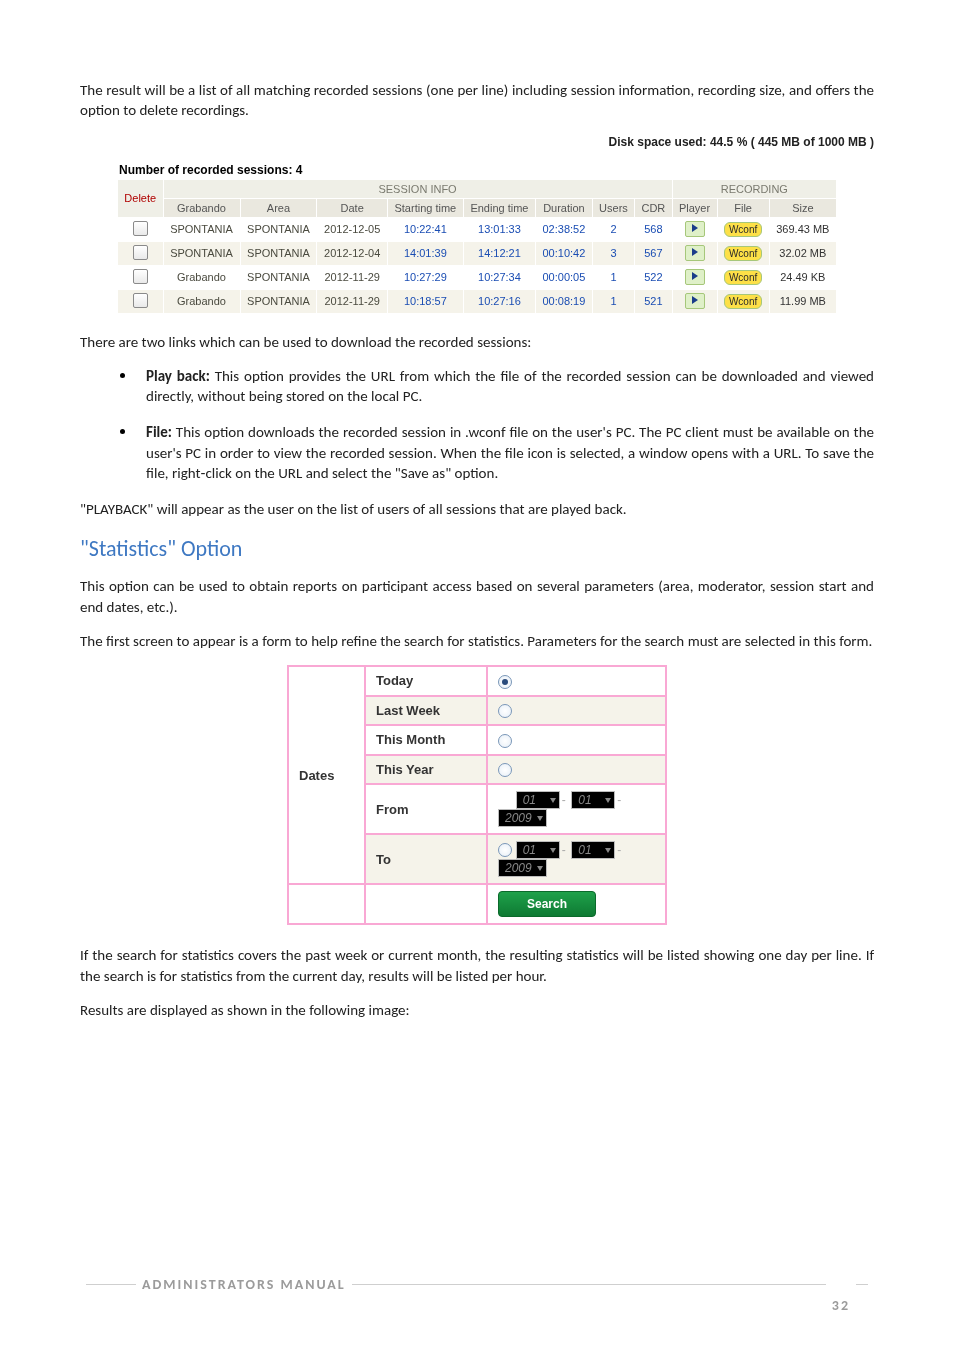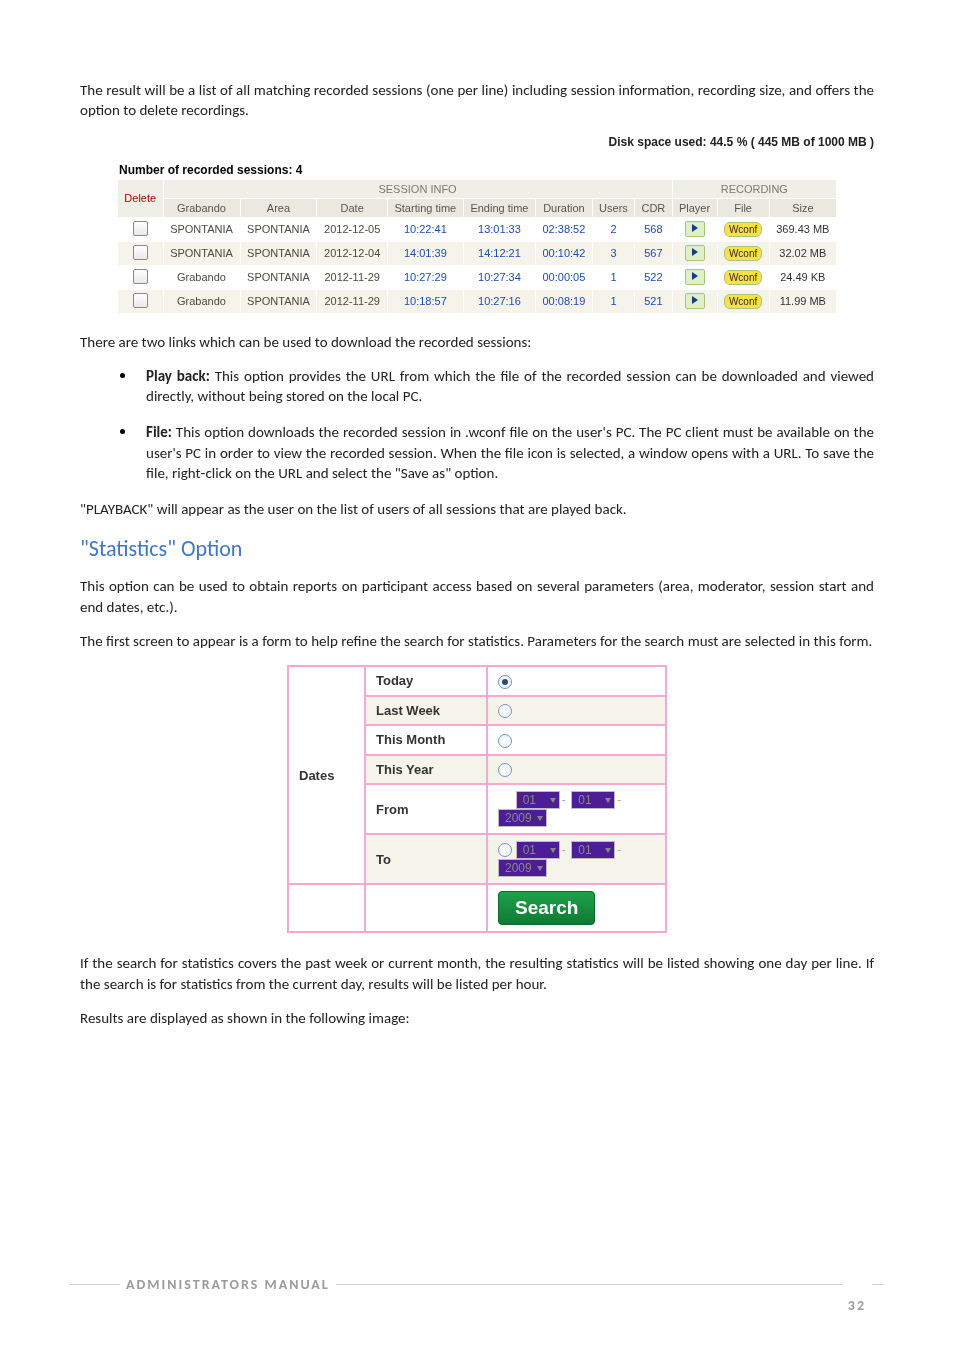--- a/index.html
+++ b/index.html
@@ -30,27 +30,27 @@
   .h2 { color:#3e78c2; font-size:22px; margin:16px 0 14px 0; font-weight:400; }
   
   .dates-widget { width:380px; margin:8px auto 20px auto; font-family:"Segoe UI", Arial, sans-serif; }
   .dates-widget table { border-collapse:collapse; width:100%; }
   .dates-widget td, .dates-widget th { border:2px solid #f9a8d4; padding:6px 10px; font-size:13px; text-align:left; }
   .dates-label { background:#e8e8e8; font-weight:700; text-align:center; width:55px; color:#333; }
   .dw-col1 { background:#e8e8e8; font-weight:700; color:#333; width:100px; }
   .dw-col2 { background:#fff; }
   .radio { display:inline-block; width:12px; height:12px; border:1px solid #7a97b8; border-radius:50%; background:radial-gradient(#fff,#e6eef7); vertical-align:middle; }
   .radio.sel::after { content:""; display:block; width:6px; height:6px; margin:3px; background:#2a4b7c; border-radius:50%; }
-  .select { display:inline-block; border:1px solid #bdbdbd; background:#4c1d95; padding:1px 14px 1px 6px; font-size:12px; color:#888; position:relative; min-width:22px; text-align:left; }
+  .select { display:inline-block; border:1px solid #bdbdbd; background:#000000; padding:1px 14px 1px 6px; font-size:12px; color:#888; position:relative; min-width:22px; text-align:left;font-style:italic; }
   .select::after { content:""; position:absolute; right:3px; top:6px; border-left:3px solid transparent; border-right:3px solid transparent; border-top:5px solid #888; }
   .sep { color:#aaa; margin:0 2px; font-size:12px; }
   .search-wrap { background:#fff; padding:8px 0 0 0; }
-  .search-btn { display:inline-block; background:linear-gradient(#1fa14a,#0e7a33); color:#fff; font-weight:700; font-size:19px; padding:5px 16px; border-radius:4px; border:1px solid #0b6a2b; font-family:Arial, sans-serif; }
+  .search-btn { display:inline-block; background:linear-gradient(#1fa14a,#0e7a33); color:#fff; font-weight:700; font-size:12px; padding:5px 28px; border-radius:4px; border:1px solid #0b6a2b; font-family:Arial, sans-serif; }
   
-  .footer { position:absolute; left:0; bottom:36px; width:100%; padding:0 64px; box-sizing:border-box; display:flex; align-items:center; color:#9b9b9b; font-size:14px; letter-spacing:2px; font-weight:600; }
+  .footer { position:absolute; left:0; bottom:36px; width:100%; padding:0 80px; box-sizing:border-box; display:flex; align-items:center; color:#9b9b9b; font-size:14px; letter-spacing:2px; font-weight:600; }
   .footer .rule { flex:1; height:1px; background:#cfcfcf; margin:0 6px; }
   .footer .short { flex:0 0 50px; }
   .footer .txt { white-space:nowrap; }
   .pageno { color:#9b9b9b; font-weight:600;margin-top:43px; }
   b { font-weight:700; }
 </style>
 </head>
 <body>
 
 <div class="page">

